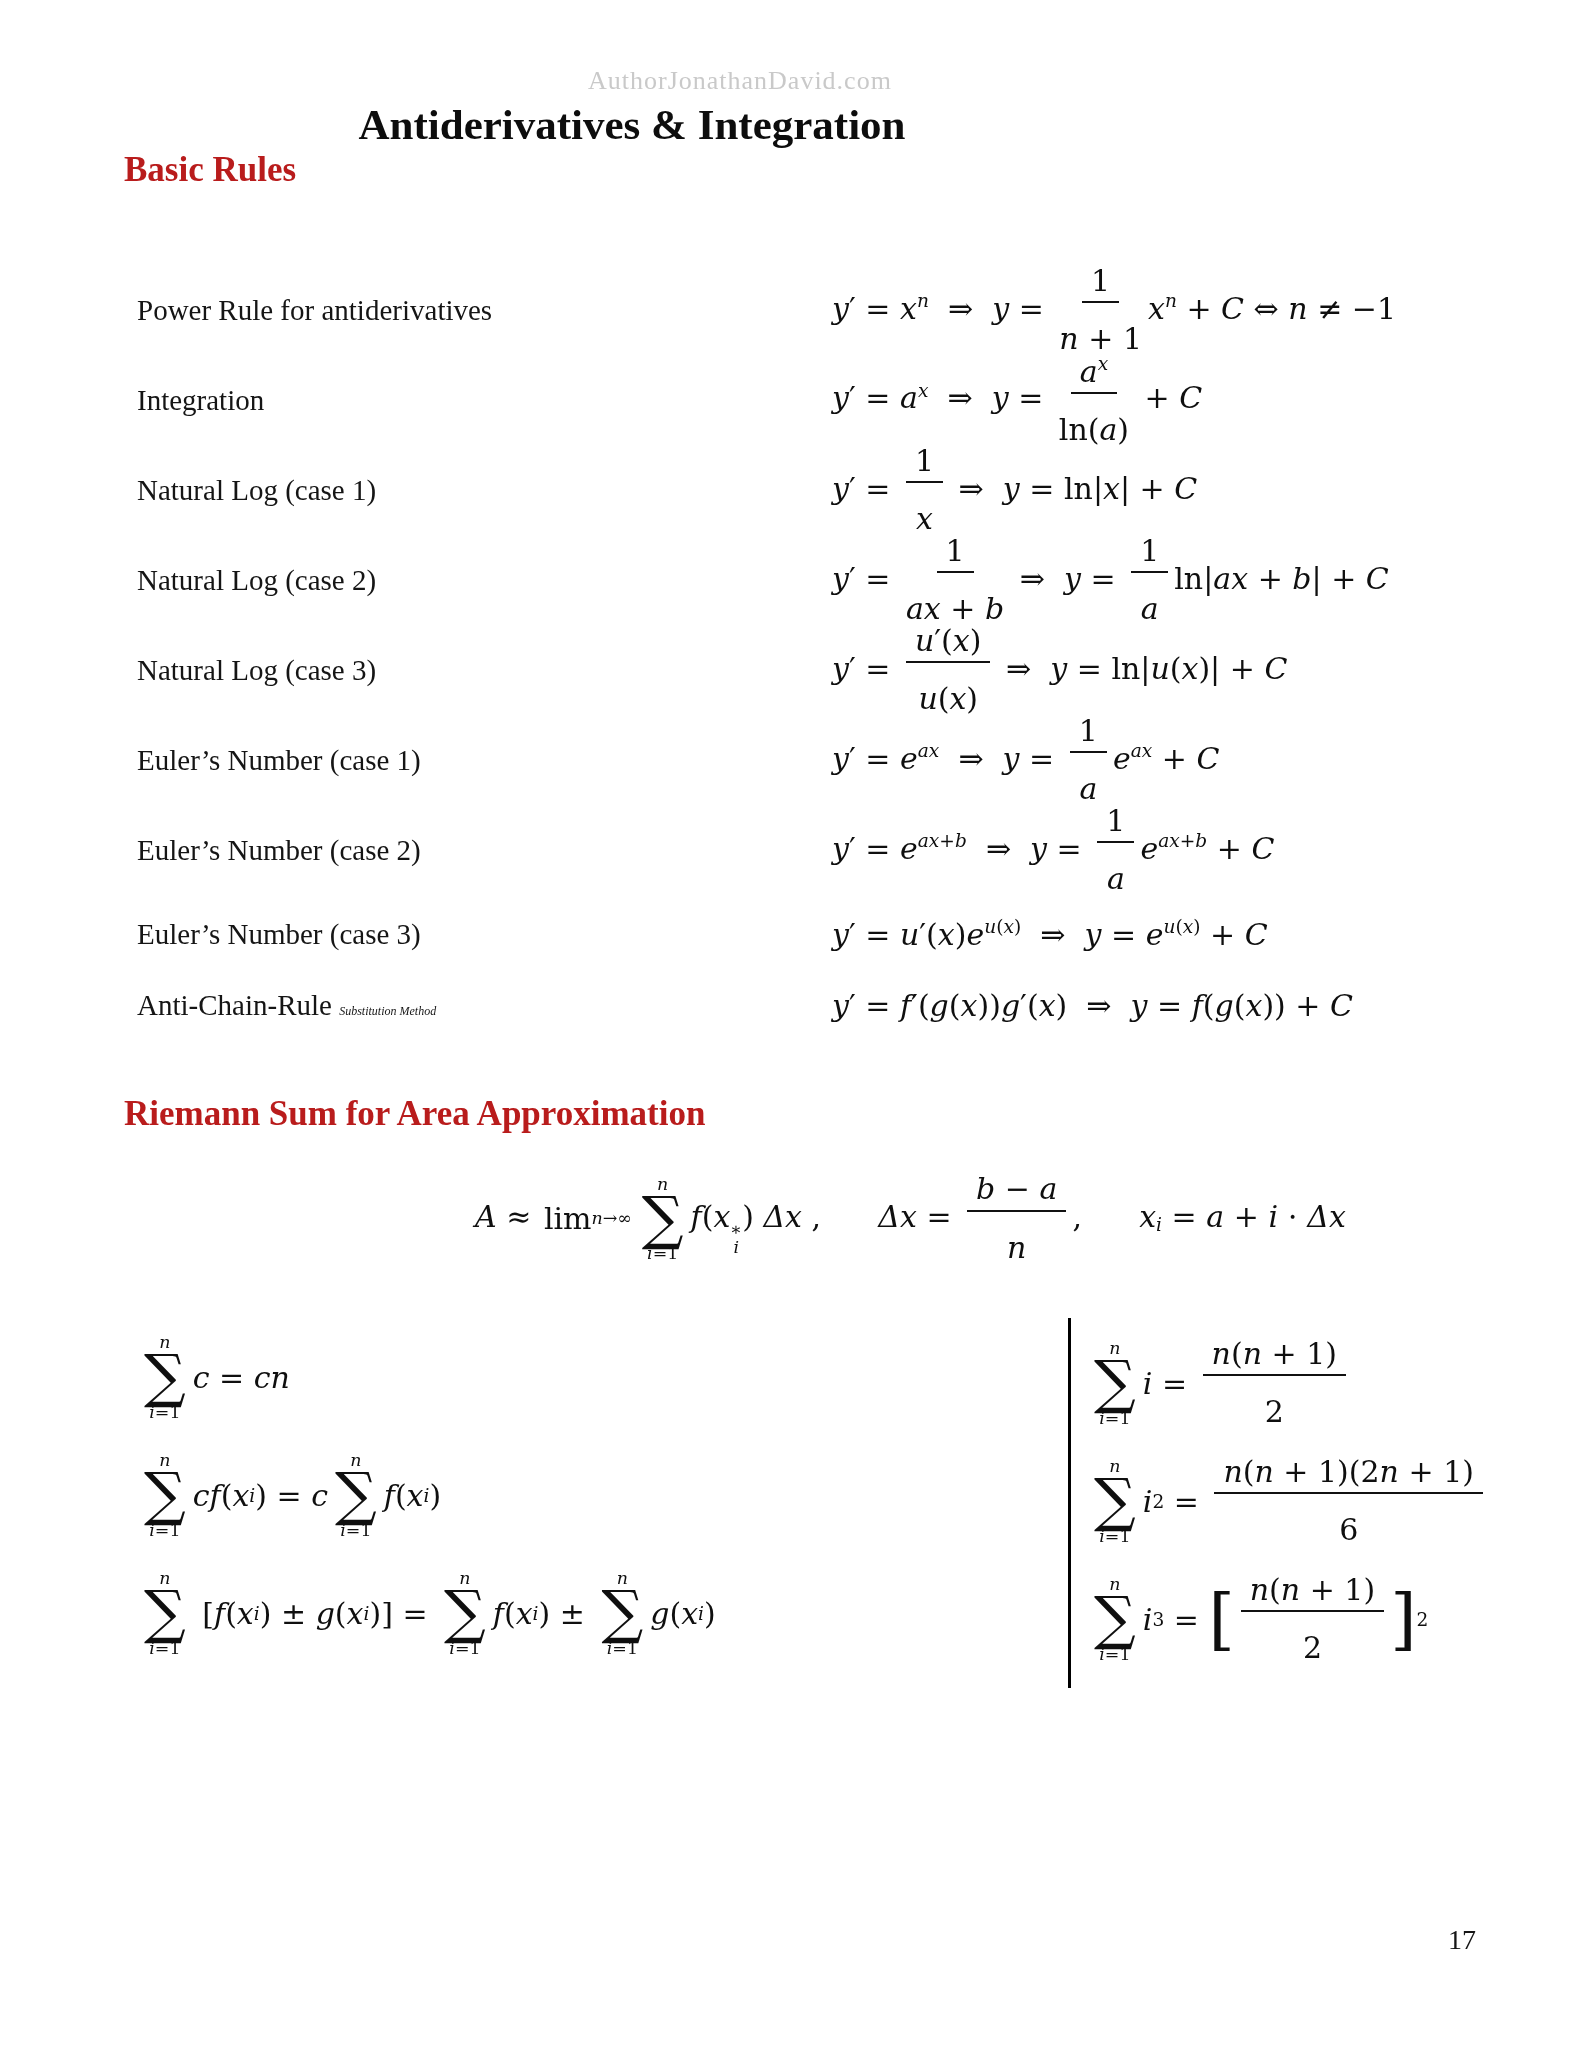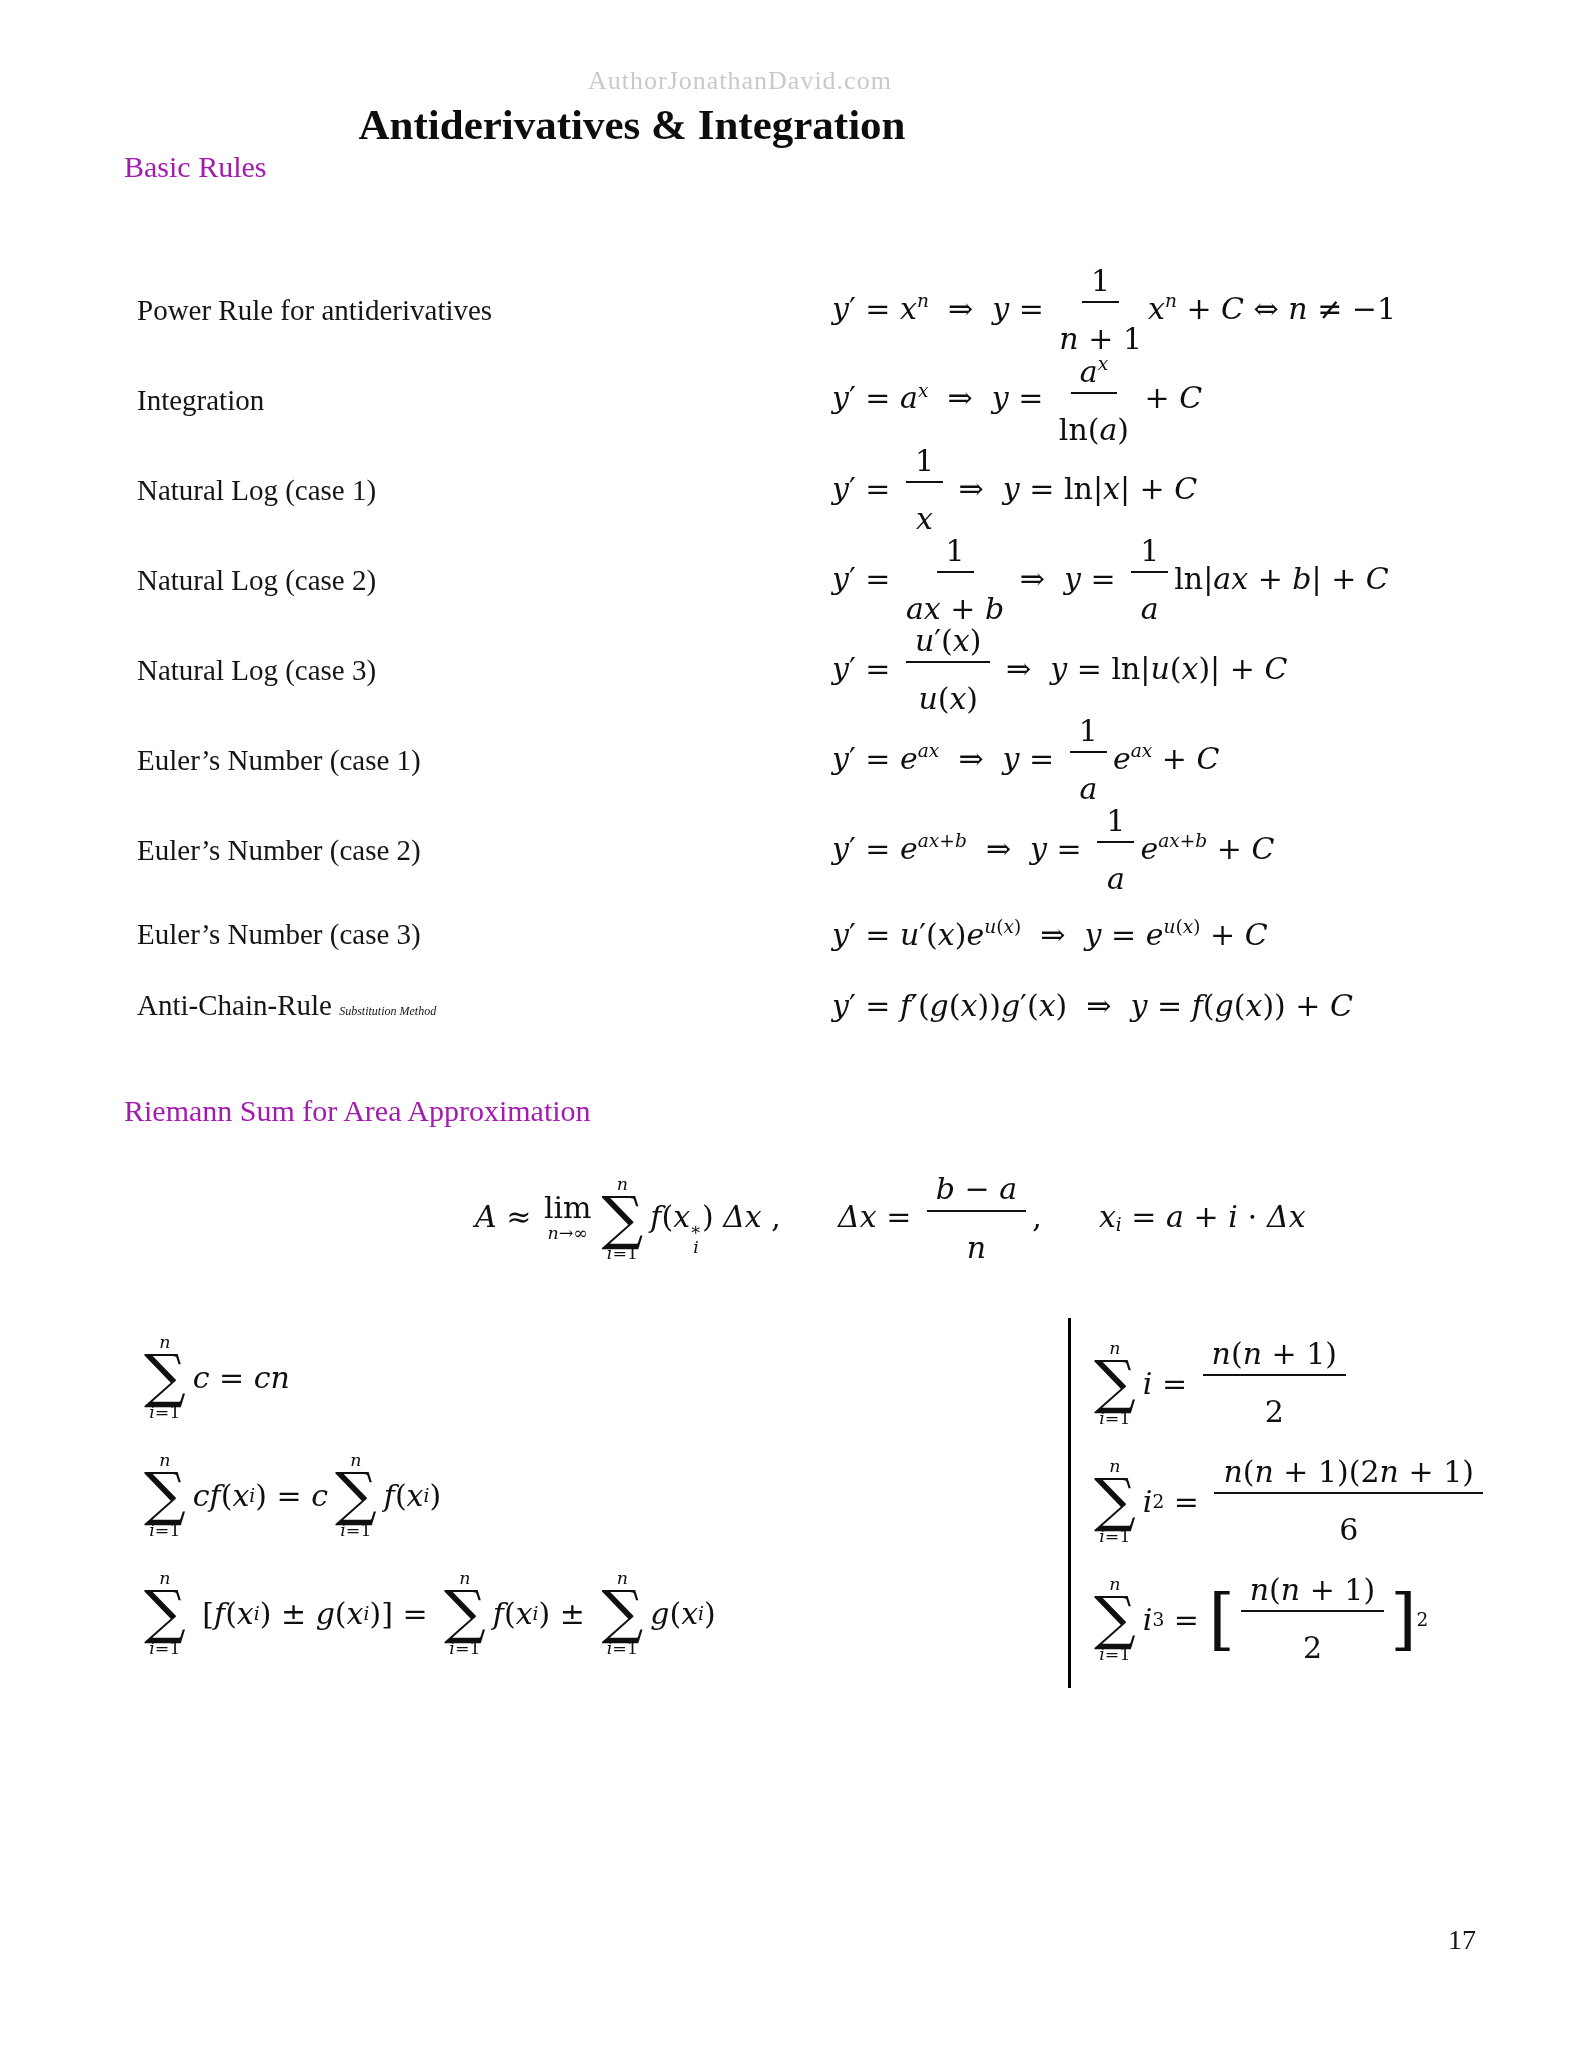--- a/index.html
+++ b/index.html
@@ -11,21 +11,21 @@
   .watermark {
     position:absolute; top:66px; left:588px;
     font-size:26px; color:#c9c9c9; letter-spacing:1px;
   }
   .doc-title {
     position:absolute; top:100px; left:0; width:1264px; text-align:center;
     font-size:43px; font-weight:700; color:#0d0d0d;
   }
   .sec-heading {
     position:absolute; left:124px;
-    font-size:30px; font-weight:400; color:#a21caf;
+    font-size:35px; font-weight:700; color:#b91c1c;
   }
   .sec-heading.basic { top:150px; }
   .sec-heading.riemann { top:1094px; }
 
   .rules { position:absolute; left:137px; top:265px; width:1330px; }
   .rrow { display:flex; align-items:center; height:90px; }
   .rrow.h78 { height:78px; }
   .rrow.h64 { height:64px; }
   .rlabel { flex:0 0 695px; font-size:29px; color:#151515; }
   .rsublabel { font-style:italic; font-size:12px; }
@@ -38,21 +38,21 @@
   .mss { display:inline-flex; flex-direction:column; align-items:center;
          font-size:0.58em; line-height:1.05; vertical-align:-0.5em; }
   .mfrac { display:inline-flex; flex-direction:column; align-items:center;
            vertical-align:middle; margin:0 6px; text-align:center; line-height:1.15; }
   .mfrac .num { padding:0 9px 3px; border-bottom:2.5px solid #111; }
   .mfrac .den { padding-top:19px; }
   .msum { display:inline-flex; flex-direction:column; align-items:center;
           vertical-align:middle; line-height:1; margin:0 7px; }
   .msum .sumtop, .msum .sumbot { font-size:0.58em; line-height:1.15; }
   .msum .sigma { font-size:1.95em; line-height:0.85; }
-  .mlim { display:inline-flex; flex-direction:column; align-items:center;
+  .mlim { display:inline-flex; flex-direction:row; align-items:center;
           vertical-align:middle; line-height:1; margin:0 3px; }
   .mlim .limbot { font-size:0.58em; line-height:1.2; }
   .bigbr { font-size:2.25em; vertical-align:middle; line-height:0; }
 
   .riemann-main { position:absolute; left:475px; top:1172px; }
 
   .sums-left { position:absolute; left:137px; top:1318px; }
   .sums-right { position:absolute; left:1068px; top:1318px;
                 border-left:3.5px solid #000; padding:6px 0 10px 16px; }
   .srow { display:flex; align-items:center; height:118px; }

